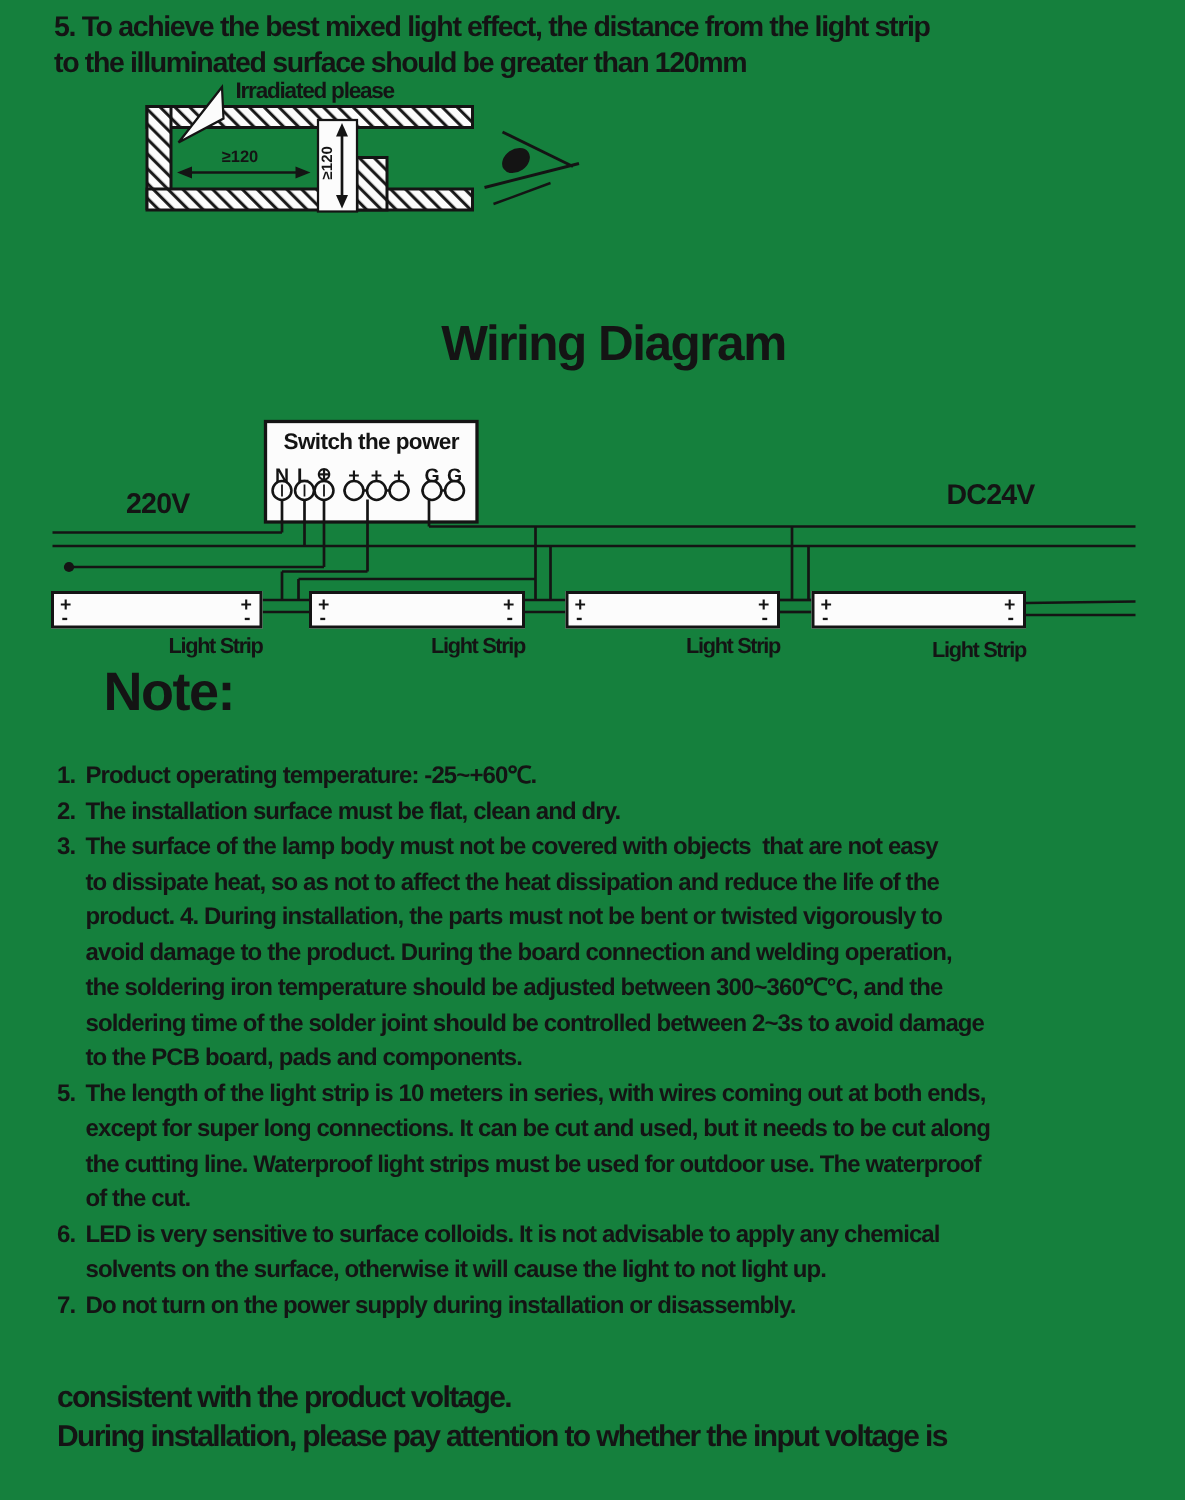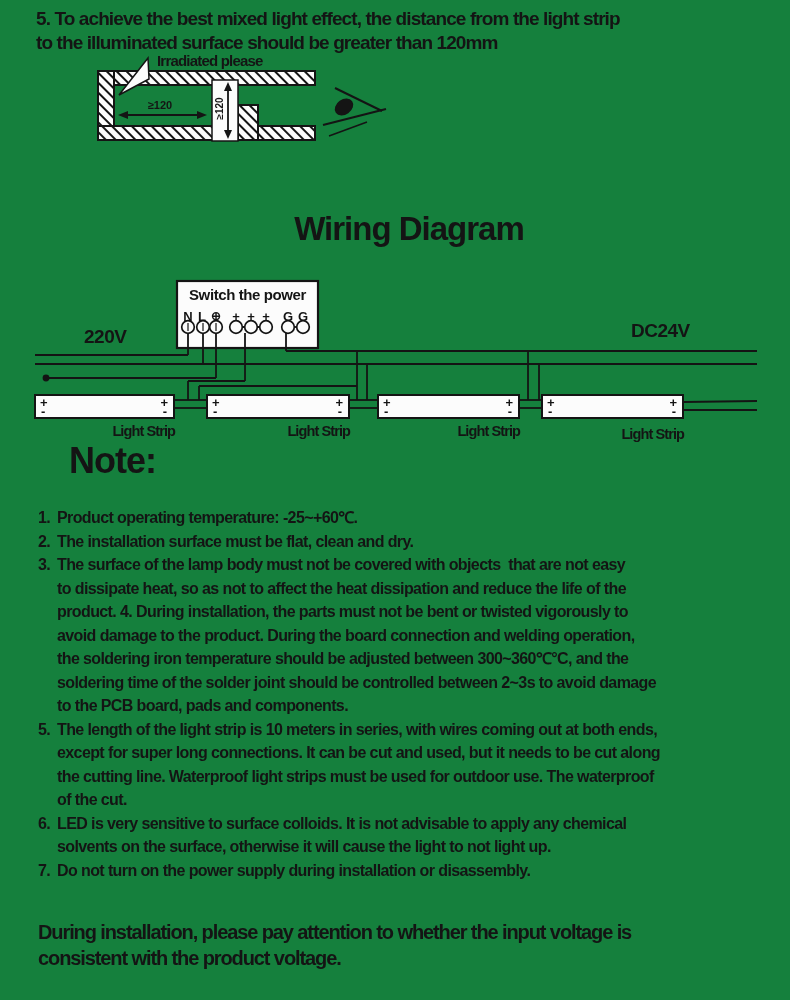--- a/index.html
+++ b/index.html
@@ -242,17 +242,17 @@
       <div class="note-line">LED is very sensitive to surface colloids. It is not advisable to apply any chemical</div>
       <div class="note-line">solvents on the surface, otherwise it will cause the light to not light up.</div>
     </div>
     <div class="note-item">
       <span class="note-num">7.</span>
       <div class="note-line">Do not turn on the power supply during installation or disassembly.</div>
     </div>
   </div>
 
   <div class="abs bottom-text">
+    <div class="pre">consistent with the product voltage.</div>
     <div class="pre">During installation, please pay attention to whether the input voltage is</div>
-    <div class="pre">consistent with the product voltage.</div>
   </div>
 
 </div>
 
 </body></html>

